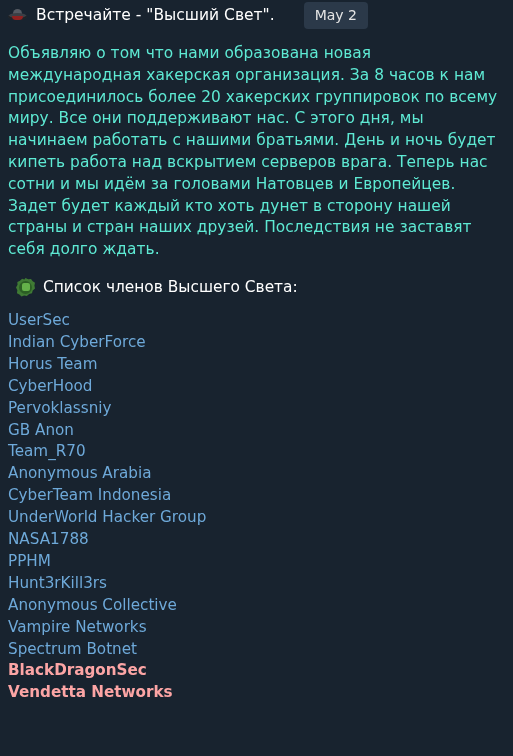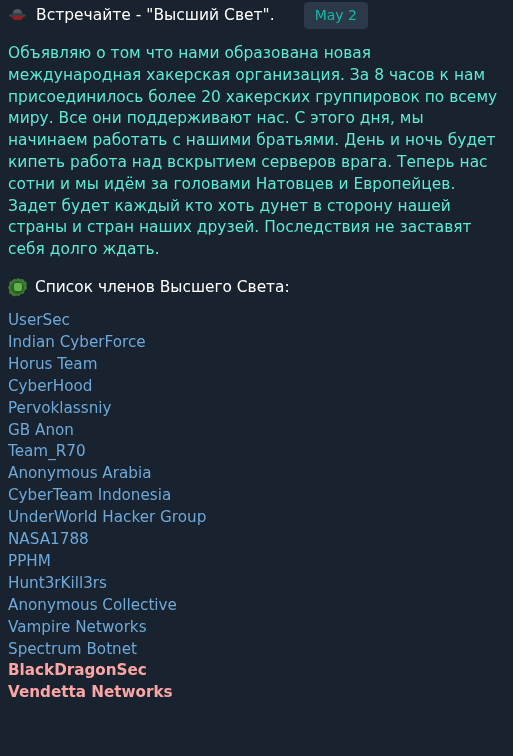--- a/index.html
+++ b/index.html
@@ -66,21 +66,21 @@
   .msg-title {
     font-size: 15.5px;
     line-height: 19px;
     color: #ffffff;
     white-space: nowrap;
   }
 
   .date-badge {
     margin-left: 20px;
     background: #2b3949;
-    color: #14b8a6;
+    color: #e5e5e5;
     font-size: 14px;
     line-height: 14px;
     padding: 6px 11px 7px 11px;
     border-radius: 4px;
     white-space: nowrap;
   }
 
   
   .msg-body {
     margin: 13px 0 17px 0;
@@ -90,21 +90,21 @@
     color: #5eead4;
     letter-spacing: 0.05px;
   }
 
   
   .list-heading {
     display: flex;
     align-items: center;
     gap: 8px;
     margin-top: 12px;
-    padding-left: 8px;
+    padding-left: 16px;
   }
   .heading-emoji {
     width: 19px;
     height: 19px;
     flex: 0 0 19px;
     position: relative;
   }
   .heading-emoji .rosette-outer {
     position: absolute;
     inset: 0;

